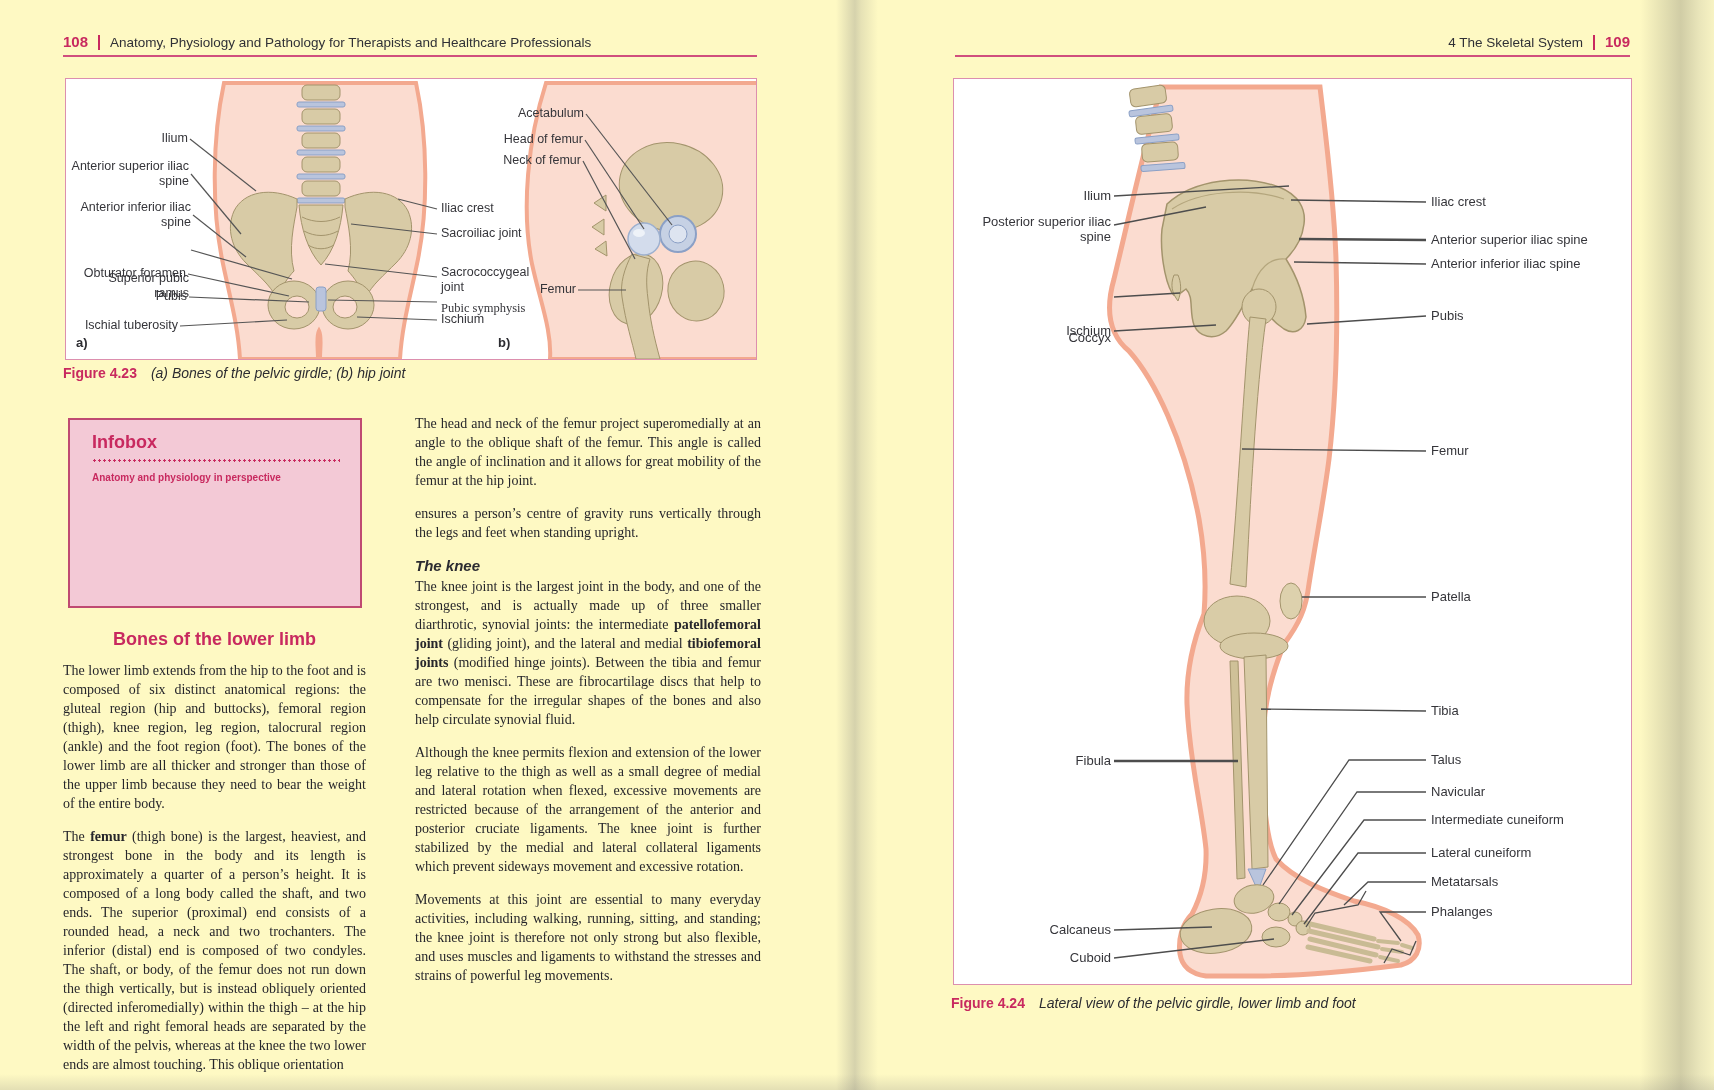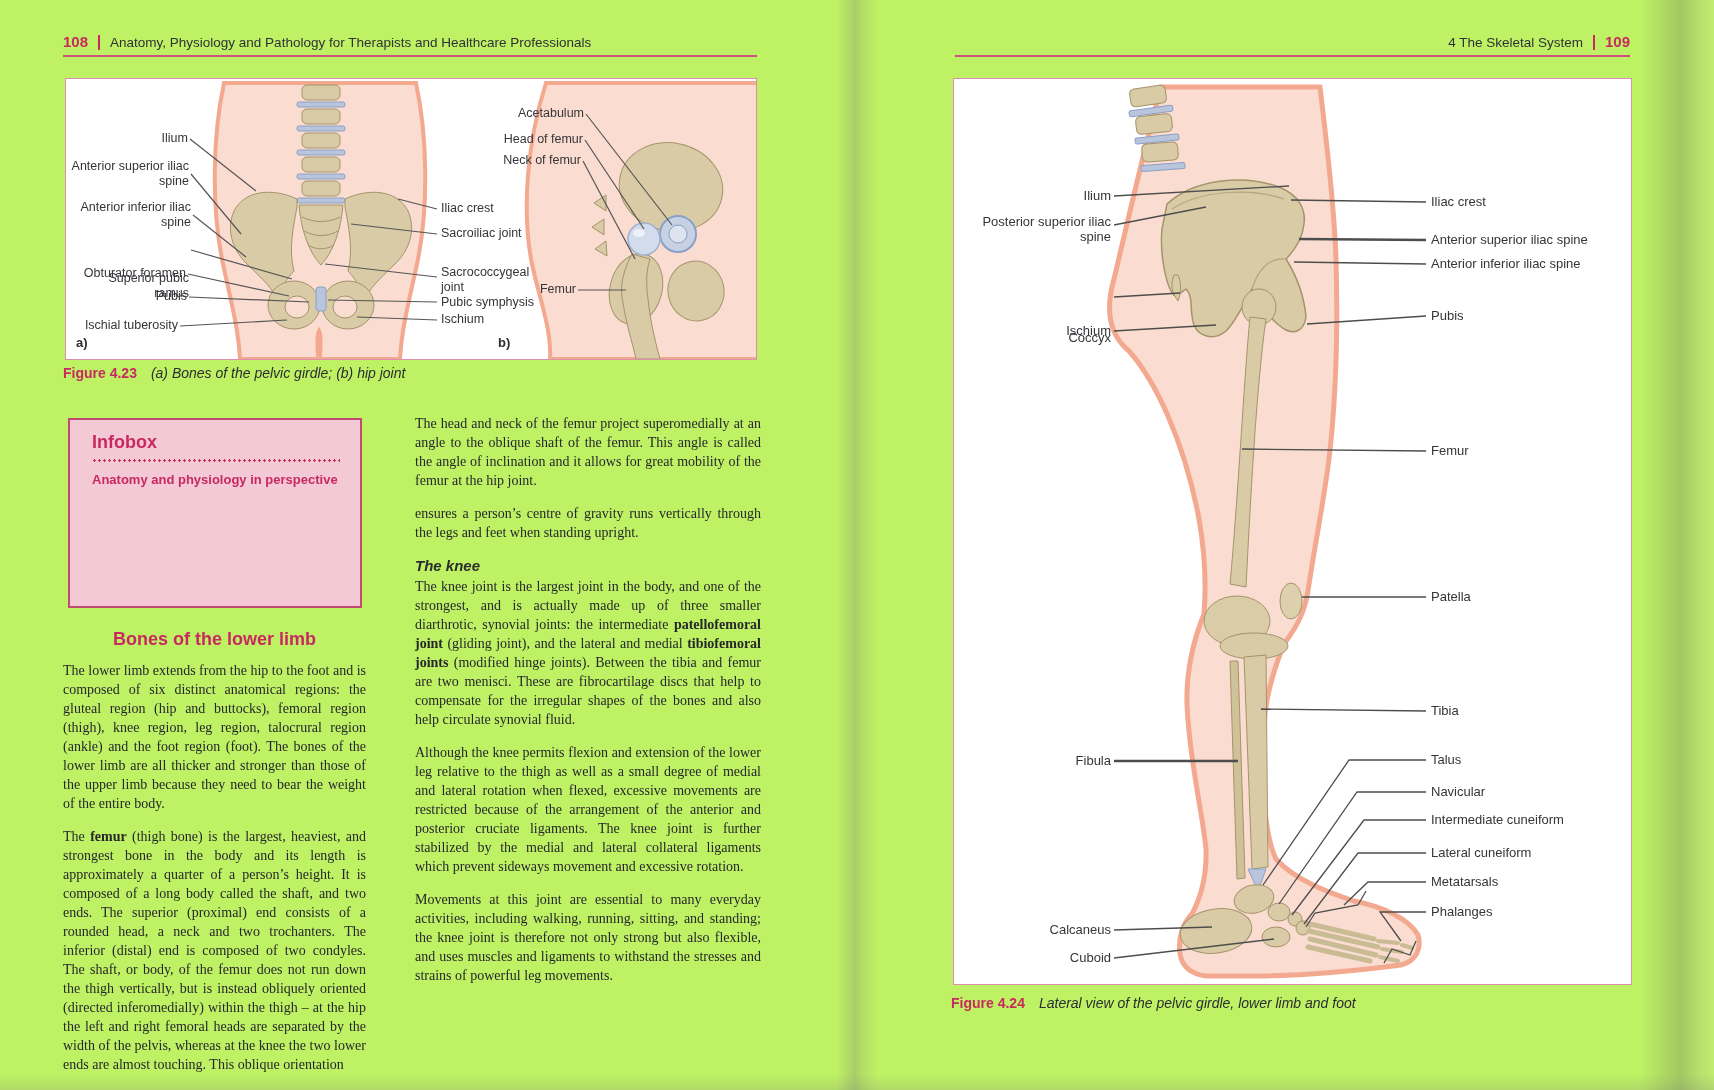--- a/index.html
+++ b/index.html
@@ -1,16 +1,16 @@
 <!DOCTYPE html>
 <html><head>
 <meta charset="utf-8">
 <style>
   html,body{margin:0;padding:0;background:#ffffff;}
-  #spread{position:relative;width:1714px;height:1090px;background:#bef264;overflow:hidden;
+  #spread{position:relative;width:1714px;height:1090px;background:#fef9c3;overflow:hidden;
           font-family:"Liberation Sans", sans-serif;color:#27272c;}
   
   .runhead{position:absolute;top:33px;height:22px;}
   .pgnum{font-weight:bold;font-size:15px;color:#c8295f;}
   .runbar{display:inline-block;width:2px;height:15px;background:#c8295f;margin:0 10px;vertical-align:-3px;}
   .runtitle{font-size:13.5px;color:#303036;}
   .headrule{position:absolute;height:2px;background:#d04f7e;}
   .gutter-shadow{position:absolute;left:836px;top:0;width:42px;height:1090px;
     background:linear-gradient(to right,rgba(120,120,120,0) 0%,rgba(120,120,120,.30) 45%,rgba(120,120,120,.18) 60%,rgba(120,120,120,0) 100%);}
   .edge-shadow{position:absolute;right:0;top:0;width:74px;height:1090px;
@@ -28,21 +28,21 @@
   .caption{position:absolute;font-size:14px;}
   .caption .clab{font-weight:bold;color:#c8295f;margin-right:14px;}
   .caption .ctxt{font-style:italic;color:#2c2c31;}
   
   .infobox{position:absolute;left:68px;top:418px;width:294px;height:190px;
            background:#f3c9d6;border:2px solid #bf4a72;box-sizing:border-box;padding:10px 20px 0 22px;}
   .ib-title{font-size:18px;font-weight:bold;color:#c8295f;margin:2px 0 6px 0;}
   .ib-dots{height:3px;margin-bottom:10px;
     background-image:radial-gradient(circle,#c8295f 1.1px,transparent 1.3px);
     background-size:5px 3px;background-repeat:repeat-x;background-position:0 50%;}
-  .ib-sub{font-size:13px;font-weight:bold;color:#c8295f;margin:0 0 10px 0;}
+  .ib-sub{font-size:10px;font-weight:bold;color:#c8295f;margin:0 0 10px 0;}
   .ib-body{font-size:13px;line-height:19px;color:#3a3a42;}
   
   .col{position:absolute;font-family:"Liberation Serif", serif;font-size:14px;line-height:19px;
        color:#26262b;text-align:justify;}
   .col p{margin:0 0 14px 0;}
   .sechead{font-family:"Liberation Sans", sans-serif;font-size:18px;font-weight:bold;
            color:#c8295f;margin:0 0 12px 0;text-align:center;}
   .kneehead{font-family:"Liberation Sans", sans-serif;font-size:15px;font-weight:bold;
             font-style:italic;color:#2c2c31;margin:0 0 2px 0;text-align:left;}
 </style>
@@ -126,21 +126,21 @@
     <div class="flabel r" style="right:567px;top:80px;width:120px;">Anterior superior iliac spine</div>
     <div class="flabel r" style="right:565px;top:121px;width:120px;">Anterior inferior iliac spine</div>
     <div class="flabel r" style="right:567px;top:156px;width:95px;margin-top:36px;">Superior pubic ramus</div>
     <div class="flabel r nw" style="right:570px;top:187px;">Obturator foramen</div>
     <div class="flabel r nw" style="right:569px;top:210px;">Pubis</div>
     <div class="flabel r nw" style="right:578px;top:239px;">Ischial tuberosity</div>
 
     <div class="flabel nw" style="left:375px;top:122px;">Iliac crest</div>
     <div class="flabel nw" style="left:375px;top:147px;">Sacroiliac joint</div>
     <div class="flabel" style="left:375px;top:186px;width:112px;">Sacrococcygeal joint</div>
-    <div class="flabel nw" style="left:375px;top:216px;">Pubic symphysis</div>
+    <div class="flabel nw" style="left:375px;top:222px;font-family:Liberation Serif, serif;">Pubic symphysis</div>
     <div class="flabel nw" style="left:375px;top:233px;">Ischium</div>
 
     <div class="flabel r nw" style="right:172px;top:27px;">Acetabulum</div>
     <div class="flabel r nw" style="right:173px;top:53px;">Head of femur</div>
     <div class="flabel r nw" style="right:175px;top:74px;">Neck of femur</div>
     <div class="flabel r nw" style="right:180px;top:203px;">Femur</div>
     <div class="pletter" style="left:10px;top:256px;">a)</div>
     <div class="pletter" style="left:432px;top:256px;">b)</div>
   </div>
   <div class="caption" style="left:63px;top:365px;">

